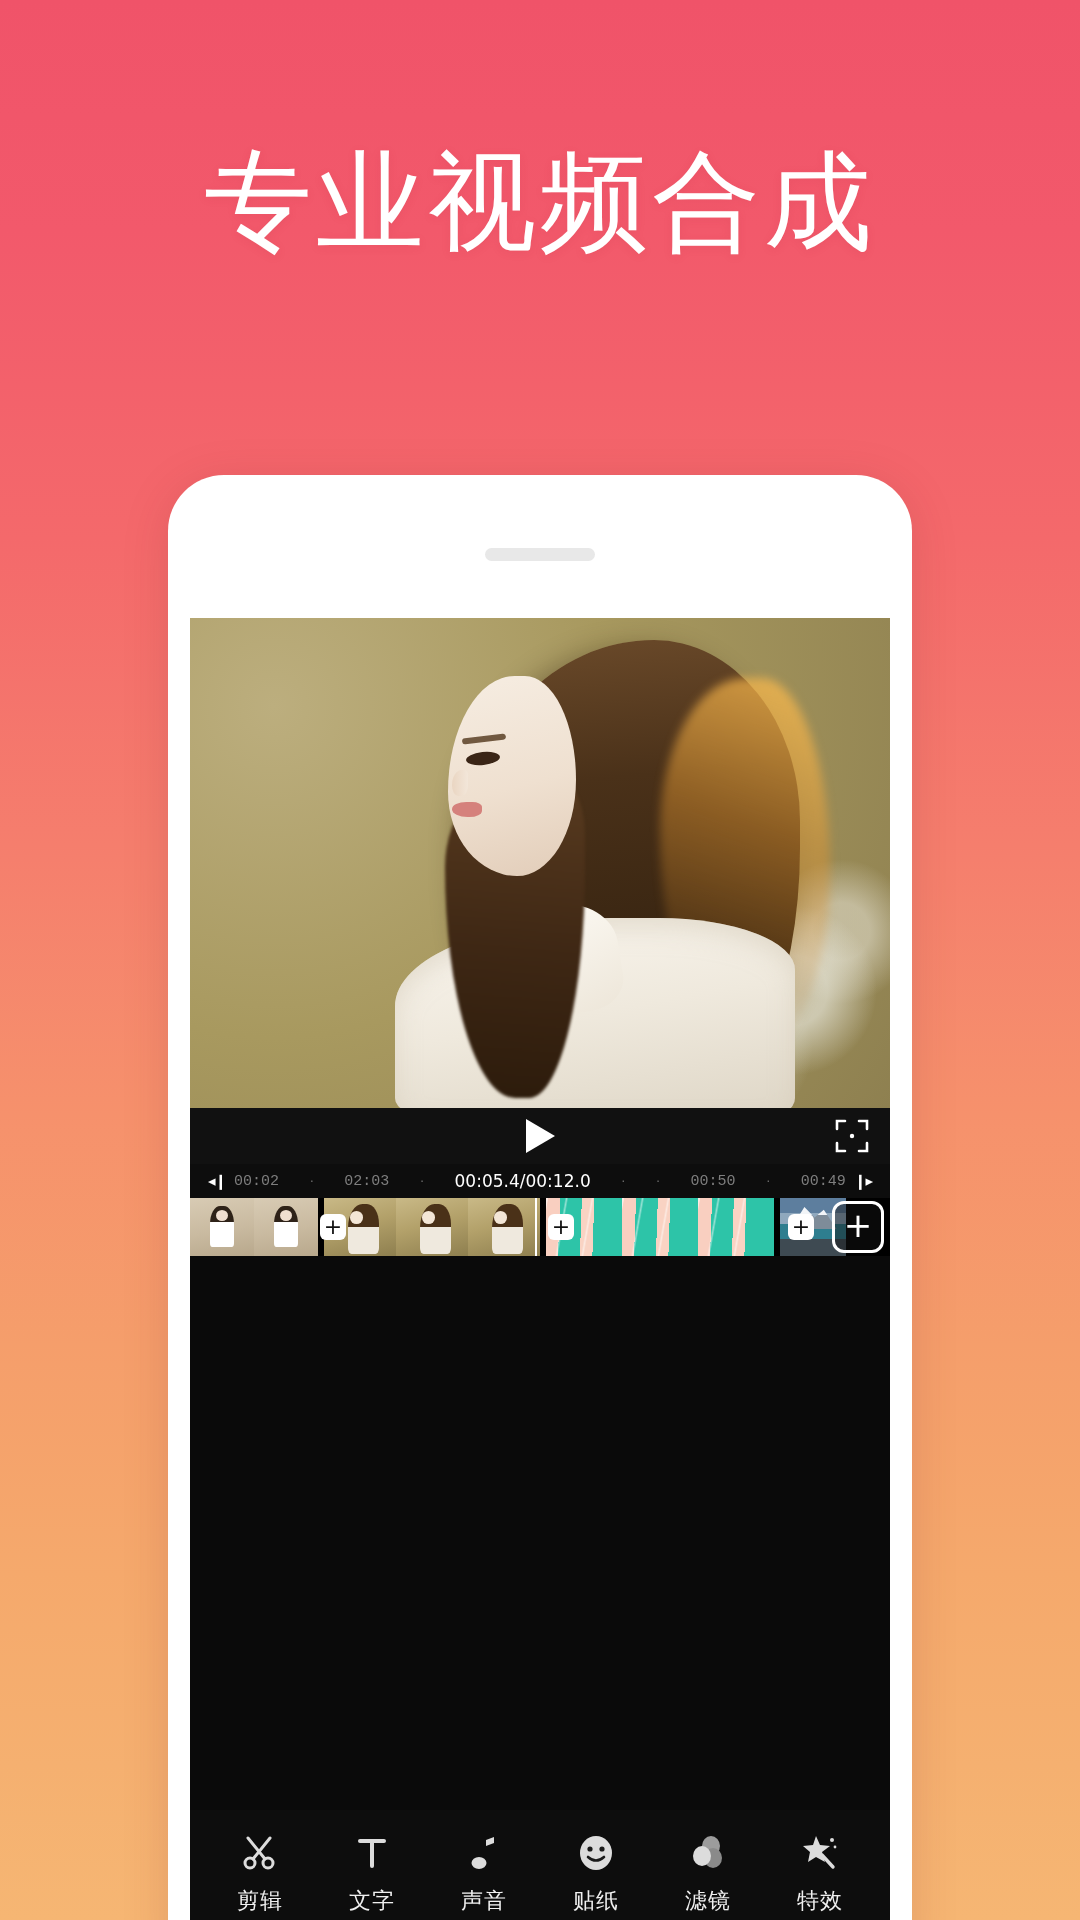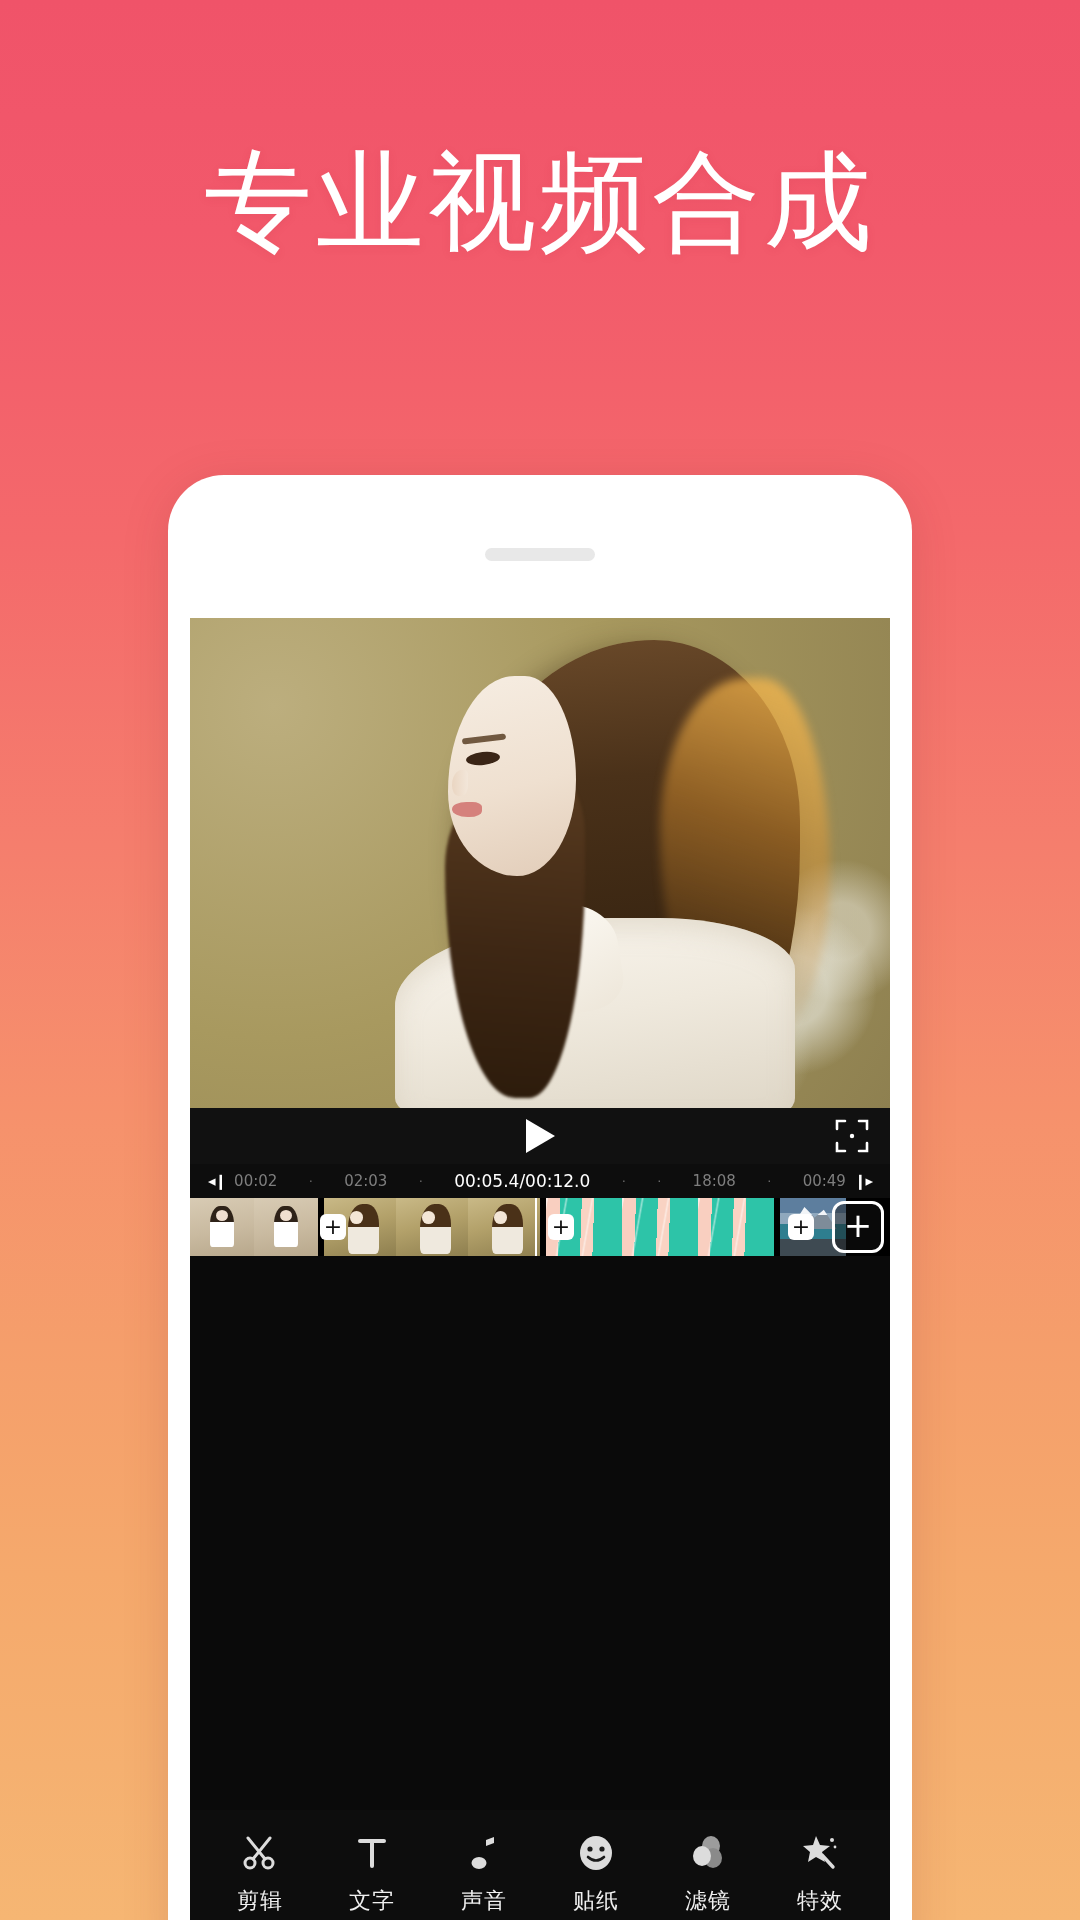--- a/index.html
+++ b/index.html
@@ -209,21 +209,21 @@
     cursor:pointer;
     flex:0 0 auto;
   }
   #ruler .tickrow {
     flex:1 1 auto;
     display:flex;
     align-items:center;
     justify-content:space-between;
     padding:0 8px;
   }
-  #ruler .tick-label { color:#7E7E7E; flex:0 0 auto; }
+  #ruler .tick-label { color:#7E7E7E; flex:0 0 auto;font-family:Liberation Mono, monospace; }
   #ruler .tick-dot { color:#6A6A6A; font-size:13px; flex:0 0 auto; }
   #ruler .current {
     color:#FFFFFF;
     font-size:17px;
     flex:0 0 auto;
     white-space:nowrap;
   }
 
   
   #strip {
@@ -421,21 +421,21 @@
     <div id="ruler">
       <span class="nav-icon">◂❙</span>
       <div class="tickrow">
         <span class="tick-label">00:02</span>
         <span class="tick-dot">·</span>
         <span class="tick-label">02:03</span>
         <span class="tick-dot">·</span>
         <span class="current">00:05.4/00:12.0</span>
         <span class="tick-dot">·</span>
         <span class="tick-dot">·</span>
-        <span class="tick-label">18:08</span>
+        <span class="tick-label">00:50</span>
         <span class="tick-dot">·</span>
         <span class="tick-label">00:49</span>
       </div>
       <span class="nav-icon">❙▸</span>
     </div>
 
     <div id="strip">
 
       <div class="clip" style="width:128px;">
         <div style="display:flex;height:58px;">

